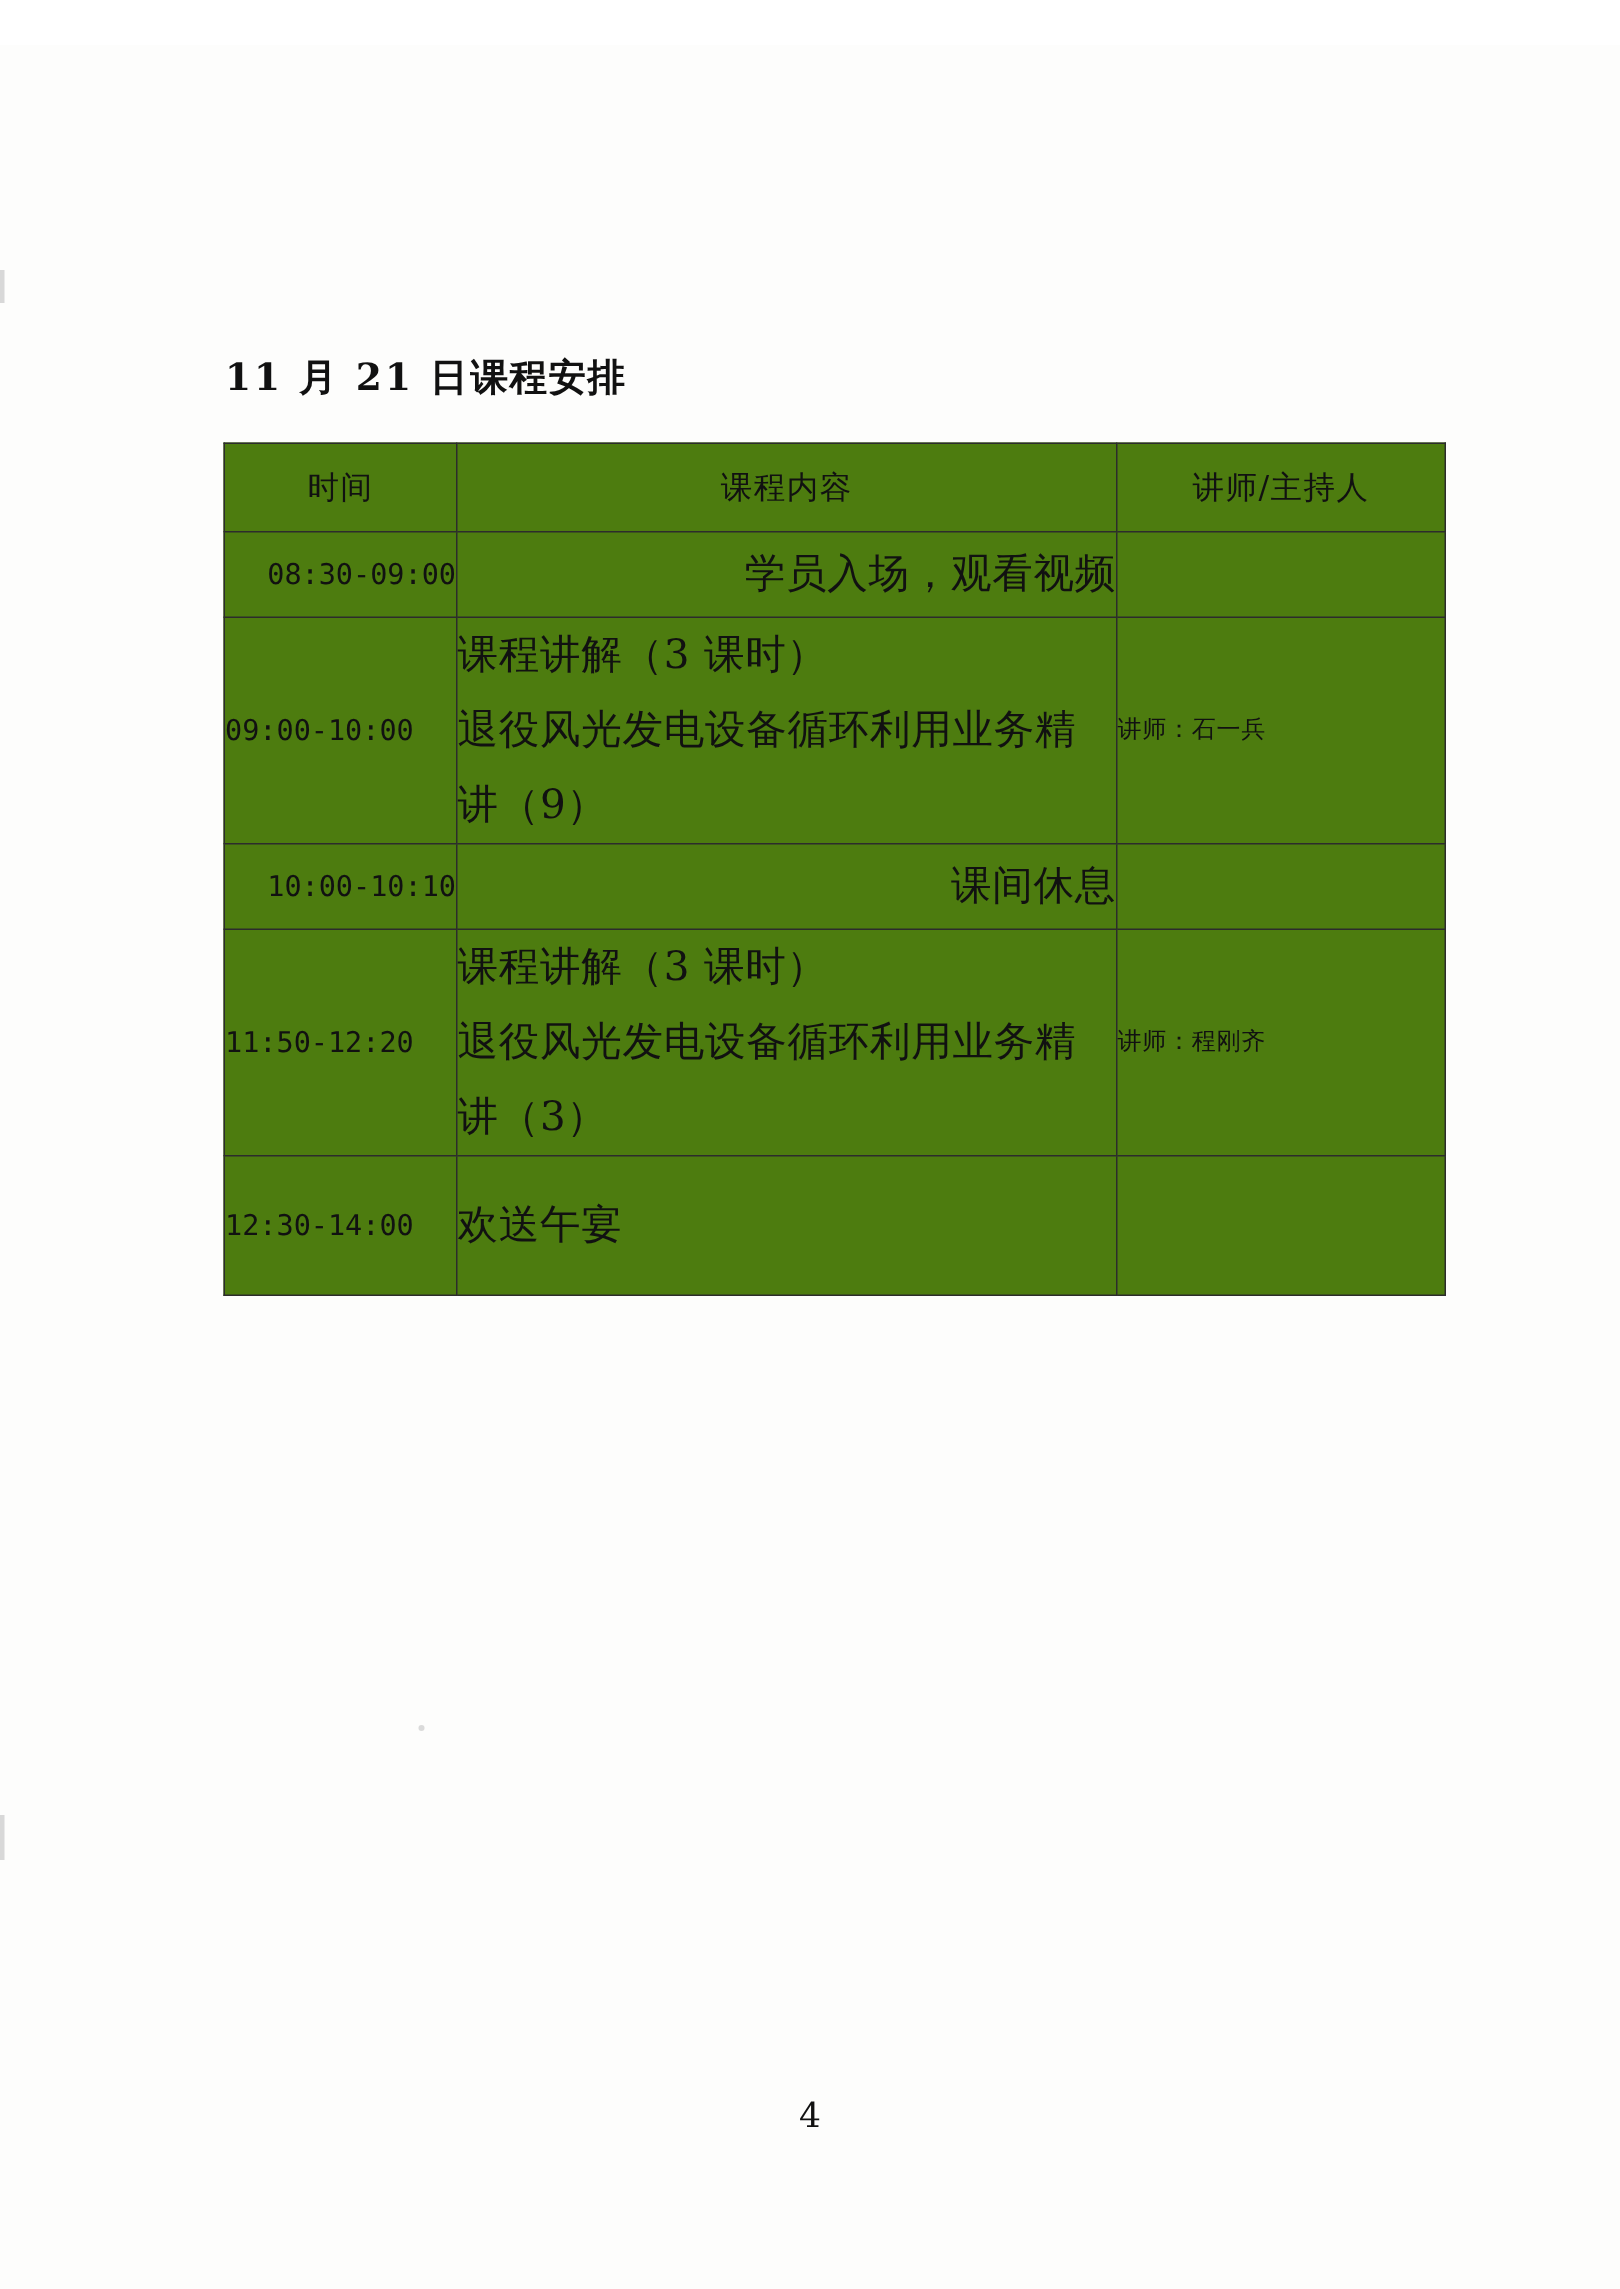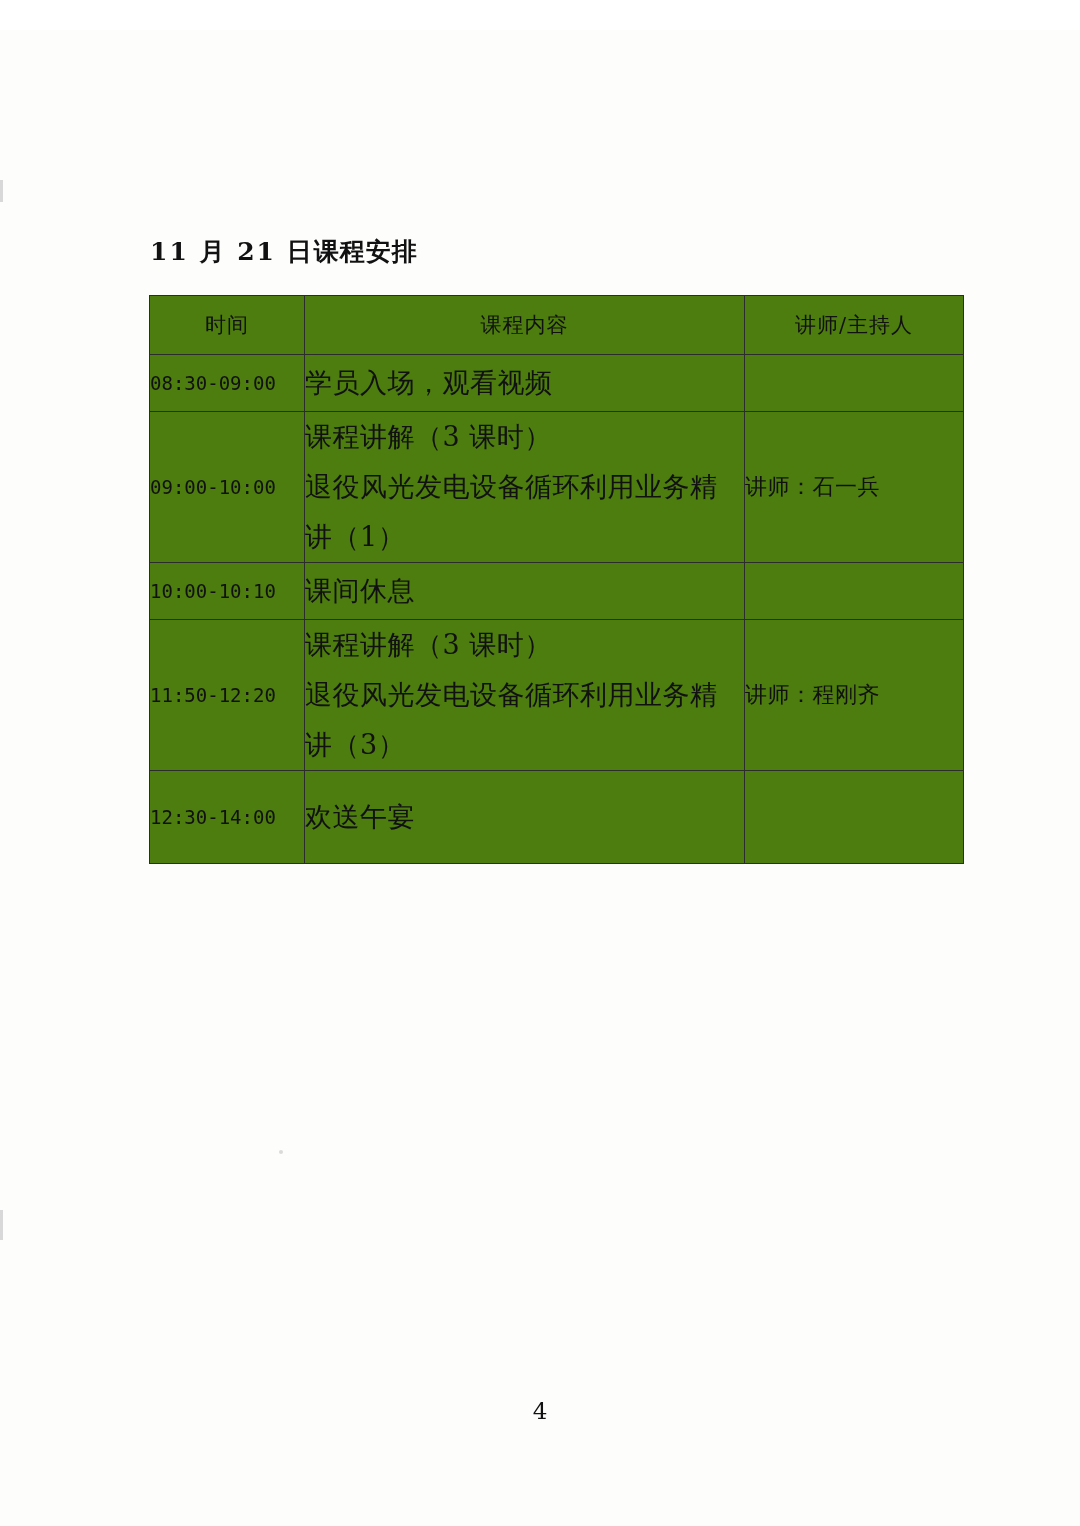--- a/index.html
+++ b/index.html
@@ -77,27 +77,27 @@
     padding: 14px 0 14px 16px;
     font-size: 27px;
     font-family: "DejaVu Serif", serif;
     line-height: 1.85;
     color: #111;
     letter-spacing: 0.5px;
   }
   .content-cell .line2 { display: block; }
   .speaker-cell {
     padding-left: 16px;
-    font-size: 22px;
+    font-size: 16px;
     font-family: "DejaVu Serif", serif;
     color: #111;
     letter-spacing: 0.5px;
     white-space: nowrap;
   }
-  .row-short td { height: 56px; }
+  .row-short td { height: 56px; text-align: right; }
   .row-tall td { height: 94px; }
   .row-last td { height: 92px; }
 
   .page-number {
     position: absolute;
     left: 0;
     right: 0;
     top: 1368px;
     text-align: center;
     font-family: "DejaVu Serif", serif;
@@ -148,21 +148,21 @@
         <td class="content-cell">
           <span>学员入场，观看视频</span>
         </td>
         <td class="speaker-cell"></td>
       </tr>
 
       <tr class="row-tall">
         <td class="time-cell">09:00-10:00</td>
         <td class="content-cell">
           <span>课程讲解（3 课时）</span>
-          <span class="line2">退役风光发电设备循环利用业务精讲（1）</span>
+          <span class="line2">退役风光发电设备循环利用业务精讲（9）</span>
         </td>
         <td class="speaker-cell">讲师：石一兵</td>
       </tr>
 
       <tr class="row-short">
         <td class="time-cell">10:00-10:10</td>
         <td class="content-cell">
           <span>课间休息</span>
         </td>
         <td class="speaker-cell"></td>

